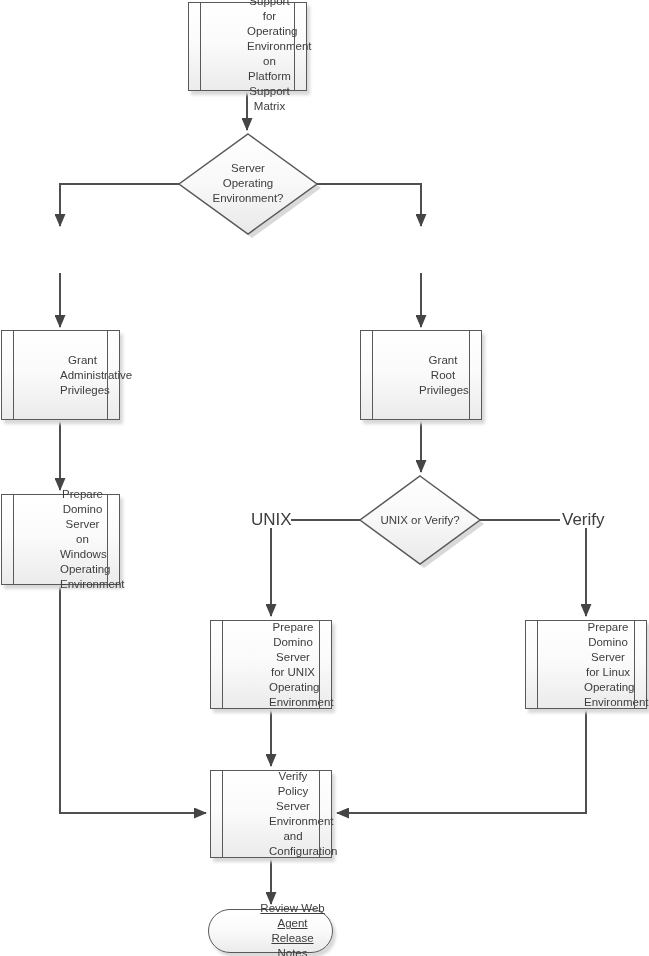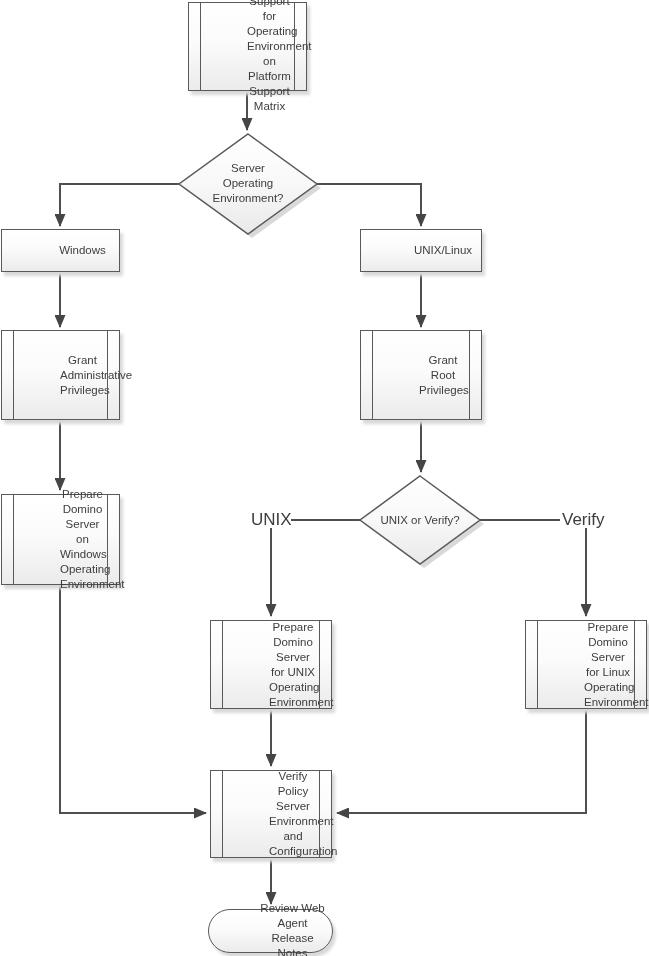--- a/index.html
+++ b/index.html
@@ -26,21 +26,21 @@
     color:var(--text,#3d3d3d);
     border:1.5px solid var(--border,#595959);
     background:linear-gradient(180deg,#ffffff 0%,#fbfbfb 45%,#ebebeb 100%);
     box-shadow:3px 4px 3px var(--shadow,#d9d9d9);
     padding-left:44px;
   }
   .node .lbl { white-space:pre-line; display:block; width:100%; padding:0 2px; }
   .node.pp .lbl { padding:0 14px; }
   .bar { position:absolute; top:0; bottom:0; width:0; border-left:1.4px solid var(--border,#595959); }
   .bar.l { left:11px; } .bar.r { right:11px; }
-  .node.terminator { border-radius:22px; }
+  .node.terminator { border-radius:22px;text-decoration:underline; }
 
   .dtext {
     position:absolute; text-align:center; font-size:11.5px; line-height:15px;
     color:var(--text,#3d3d3d); white-space:pre-line;
   }
   .edge-label {
     position:absolute; background:#ffffff; text-align:center;
     font-size:17px; line-height:15px; color:var(--text,#3d3d3d); padding:1px 2px;
   }
 </style>
@@ -92,27 +92,21 @@
 for Operating
 Environment
 on Platform
 Support Matrix</span>
   </div>
 
   <div class="dtext" style="left:183px;top:161px;width:130px">Server
 Operating
 Environment?</div>
 
-  <div class="node" style="left:1px;top:229px;width:119px;height:43px">
-    <span class="lbl">Windows</span>
-  </div>
 
-  <div class="node" style="left:360px;top:229px;width:122px;height:43px">
-    <span class="lbl">UNIX/Linux</span>
-  </div>
 
   <div class="node pp" style="left:1px;top:330px;width:119px;height:90px">
     <i class="bar l"></i>
     <i class="bar r"></i>
     <span class="lbl">Grant
 Administrative
 Privileges</span>
   </div>
 
   <div class="node pp" style="left:360px;top:330px;width:122px;height:90px">

